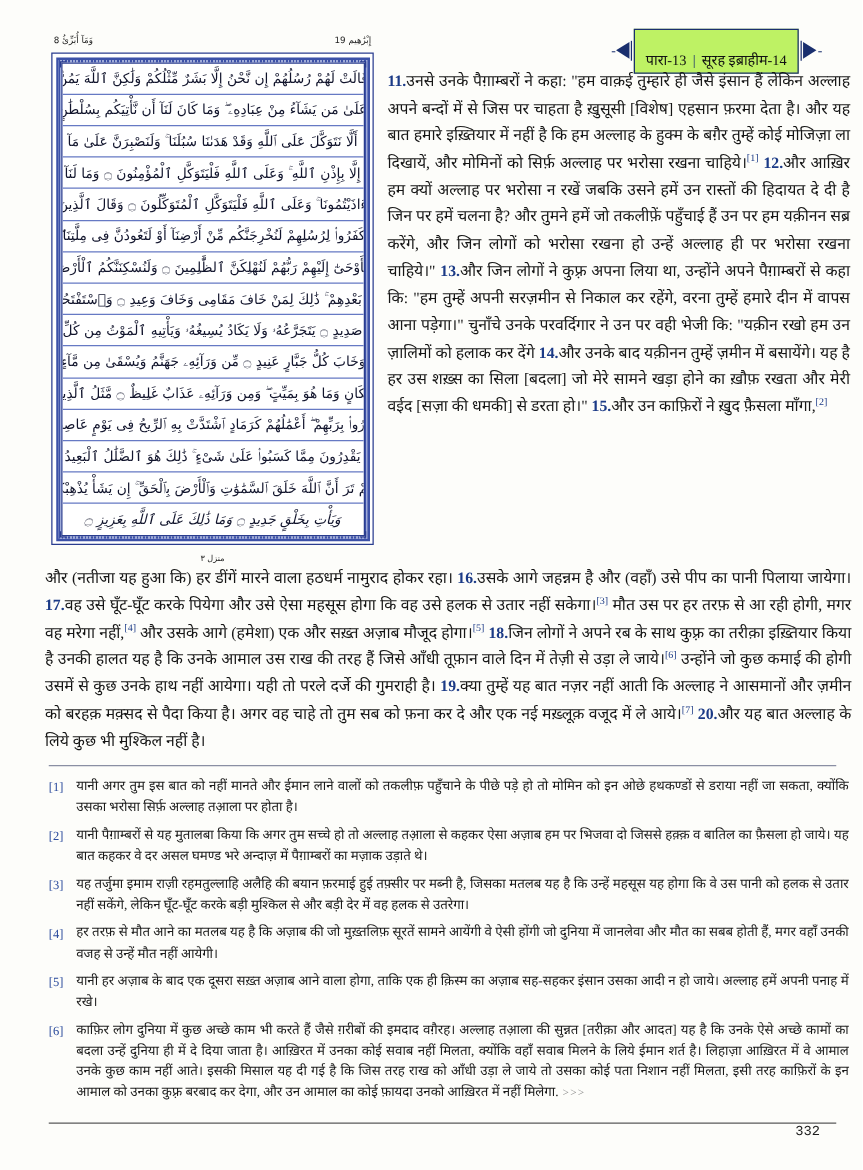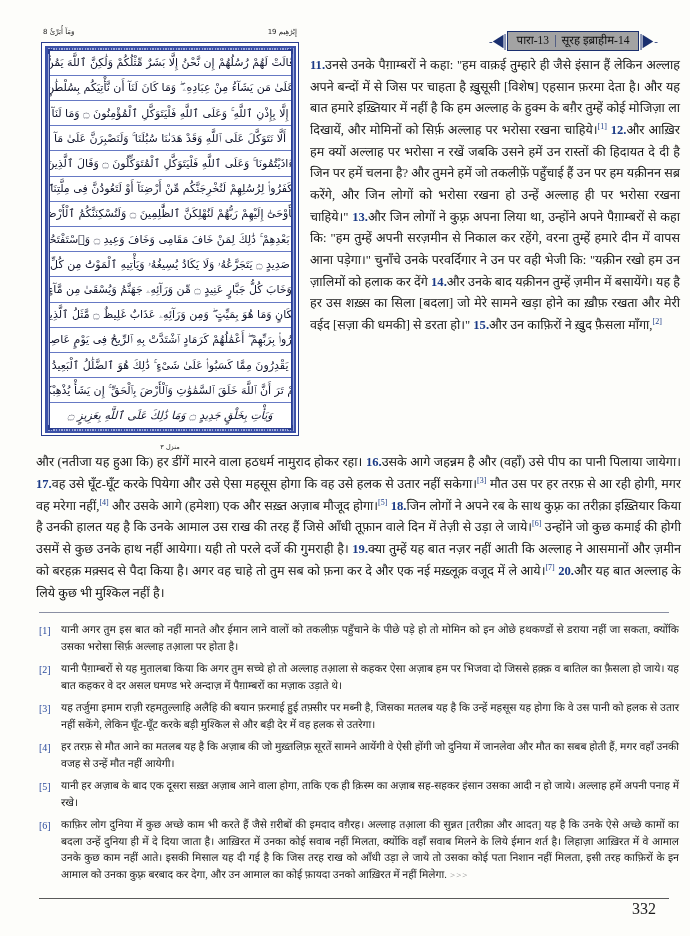--- a/index.html
+++ b/index.html
@@ -38,26 +38,26 @@
   .banner-wing {
     color: #1a2f6e;
     font-size: 14px;
     line-height: 1;
     font-weight: bold;
     transform: scaleY(1.25);
     display: inline-block;
   }
   .banner-box {
     border: 1px solid #1a2f6e;
-    padding: 1px 9px 2px 9px;
+    padding: 18px 9px 2px 9px;
     font-size: 11.5px;
     color: #121212;
     white-space: nowrap;
     line-height: 1.25;
-    background: #a3a3a3;
+    background: #bef264;
   }
   .banner-sep {
     color: #1a2f6e;
     padding: 0 5px;
   }
 
   
   .arabic-panel {
     position: absolute;
     left: 41px;
@@ -227,23 +227,23 @@
     left: 39px;
     top: 898px;
     width: 630px;
     height: 1.4px;
     background: #5a5a5a;
   }
   .page-number {
     position: absolute;
     right: 34px;
     top: 900px;
-    font-size: 16px;
+    font-size: 11px;
     color: #1c1c1c;
-    font-family: Liberation Serif, serif;
+    font-family: Liberation Mono, monospace;
   }
 </style>
 </head>
 <body>
 
 <div class="page">
 
   <div class="header-banner">
     <span class="banner-dash">-</span>
     <span class="banner-wing">◀|</span>
@@ -263,22 +263,22 @@
       <div class="arabic-frame-mid">
         <span class="corner-dot cd-tl"></span>
         <span class="corner-dot cd-tr"></span>
         <span class="corner-dot cd-bl"></span>
         <span class="corner-dot cd-br"></span>
       </div>
       <div class="arabic-frame-inner">
         <div class="arabic-lines" id="arabic-lines">
             <div class="arabic-line">قَالَتْ لَهُمْ رُسُلُهُمْ إِن نَّحْنُ إِلَّا بَشَرٌ مِّثْلُكُمْ وَلَٰكِنَّ ٱللَّهَ يَمُنُّ</div>
             <div class="arabic-line">عَلَىٰ مَن يَشَآءُ مِنْ عِبَادِهِۦ ۖ وَمَا كَانَ لَنَآ أَن نَّأْتِيَكُم بِسُلْطَٰنٍ</div>
+            <div class="arabic-line">أَلَّا نَتَوَكَّلَ عَلَى ٱللَّهِ وَقَدْ هَدَىٰنَا سُبُلَنَا ۚ وَلَنَصْبِرَنَّ عَلَىٰ مَآ</div>
             <div class="arabic-line">إِلَّا بِإِذْنِ ٱللَّهِ ۚ وَعَلَى ٱللَّهِ فَلْيَتَوَكَّلِ ٱلْمُؤْمِنُونَ ۝ وَمَا لَنَآ</div>
-            <div class="arabic-line">أَلَّا نَتَوَكَّلَ عَلَى ٱللَّهِ وَقَدْ هَدَىٰنَا سُبُلَنَا ۚ وَلَنَصْبِرَنَّ عَلَىٰ مَآ</div>
             <div class="arabic-line">ءَاذَيْتُمُونَا ۚ وَعَلَى ٱللَّهِ فَلْيَتَوَكَّلِ ٱلْمُتَوَكِّلُونَ ۝ وَقَالَ ٱلَّذِينَ</div>
             <div class="arabic-line">كَفَرُوا۟ لِرُسُلِهِمْ لَنُخْرِجَنَّكُم مِّنْ أَرْضِنَآ أَوْ لَتَعُودُنَّ فِى مِلَّتِنَا ۖ</div>
             <div class="arabic-line">فَأَوْحَىٰٓ إِلَيْهِمْ رَبُّهُمْ لَنُهْلِكَنَّ ٱلظَّٰلِمِينَ ۝ وَلَنُسْكِنَنَّكُمُ ٱلْأَرْضَ</div>
             <div class="arabic-line">مِنۢ بَعْدِهِمْ ۚ ذَٰلِكَ لِمَنْ خَافَ مَقَامِى وَخَافَ وَعِيدِ ۝ وَٱسْتَفْتَحُوا۟</div>
             <div class="arabic-line">صَدِيدٍ ۝ يَتَجَرَّعُهُۥ وَلَا يَكَادُ يُسِيغُهُۥ وَيَأْتِيهِ ٱلْمَوْتُ مِن كُلِّ</div>
             <div class="arabic-line">وَخَابَ كُلُّ جَبَّارٍ عَنِيدٍ ۝ مِّن وَرَآئِهِۦ جَهَنَّمُ وَيُسْقَىٰ مِن مَّآءٍ</div>
             <div class="arabic-line">مَكَانٍ وَمَا هُوَ بِمَيِّتٍ ۖ وَمِن وَرَآئِهِۦ عَذَابٌ غَلِيظٌ ۝ مَّثَلُ ٱلَّذِينَ</div>
             <div class="arabic-line">كَفَرُوا۟ بِرَبِّهِمْ ۖ أَعْمَٰلُهُمْ كَرَمَادٍ ٱشْتَدَّتْ بِهِ ٱلرِّيحُ فِى يَوْمٍ عَاصِفٍ ۖ</div>
             <div class="arabic-line">لَّا يَقْدِرُونَ مِمَّا كَسَبُوا۟ عَلَىٰ شَىْءٍ ۚ ذَٰلِكَ هُوَ ٱلضَّلَٰلُ ٱلْبَعِيدُ ۝</div>
             <div class="arabic-line">أَلَمْ تَرَ أَنَّ ٱللَّهَ خَلَقَ ٱلسَّمَٰوَٰتِ وَٱلْأَرْضَ بِٱلْحَقِّ ۚ إِن يَشَأْ يُذْهِبْكُمْ</div>

